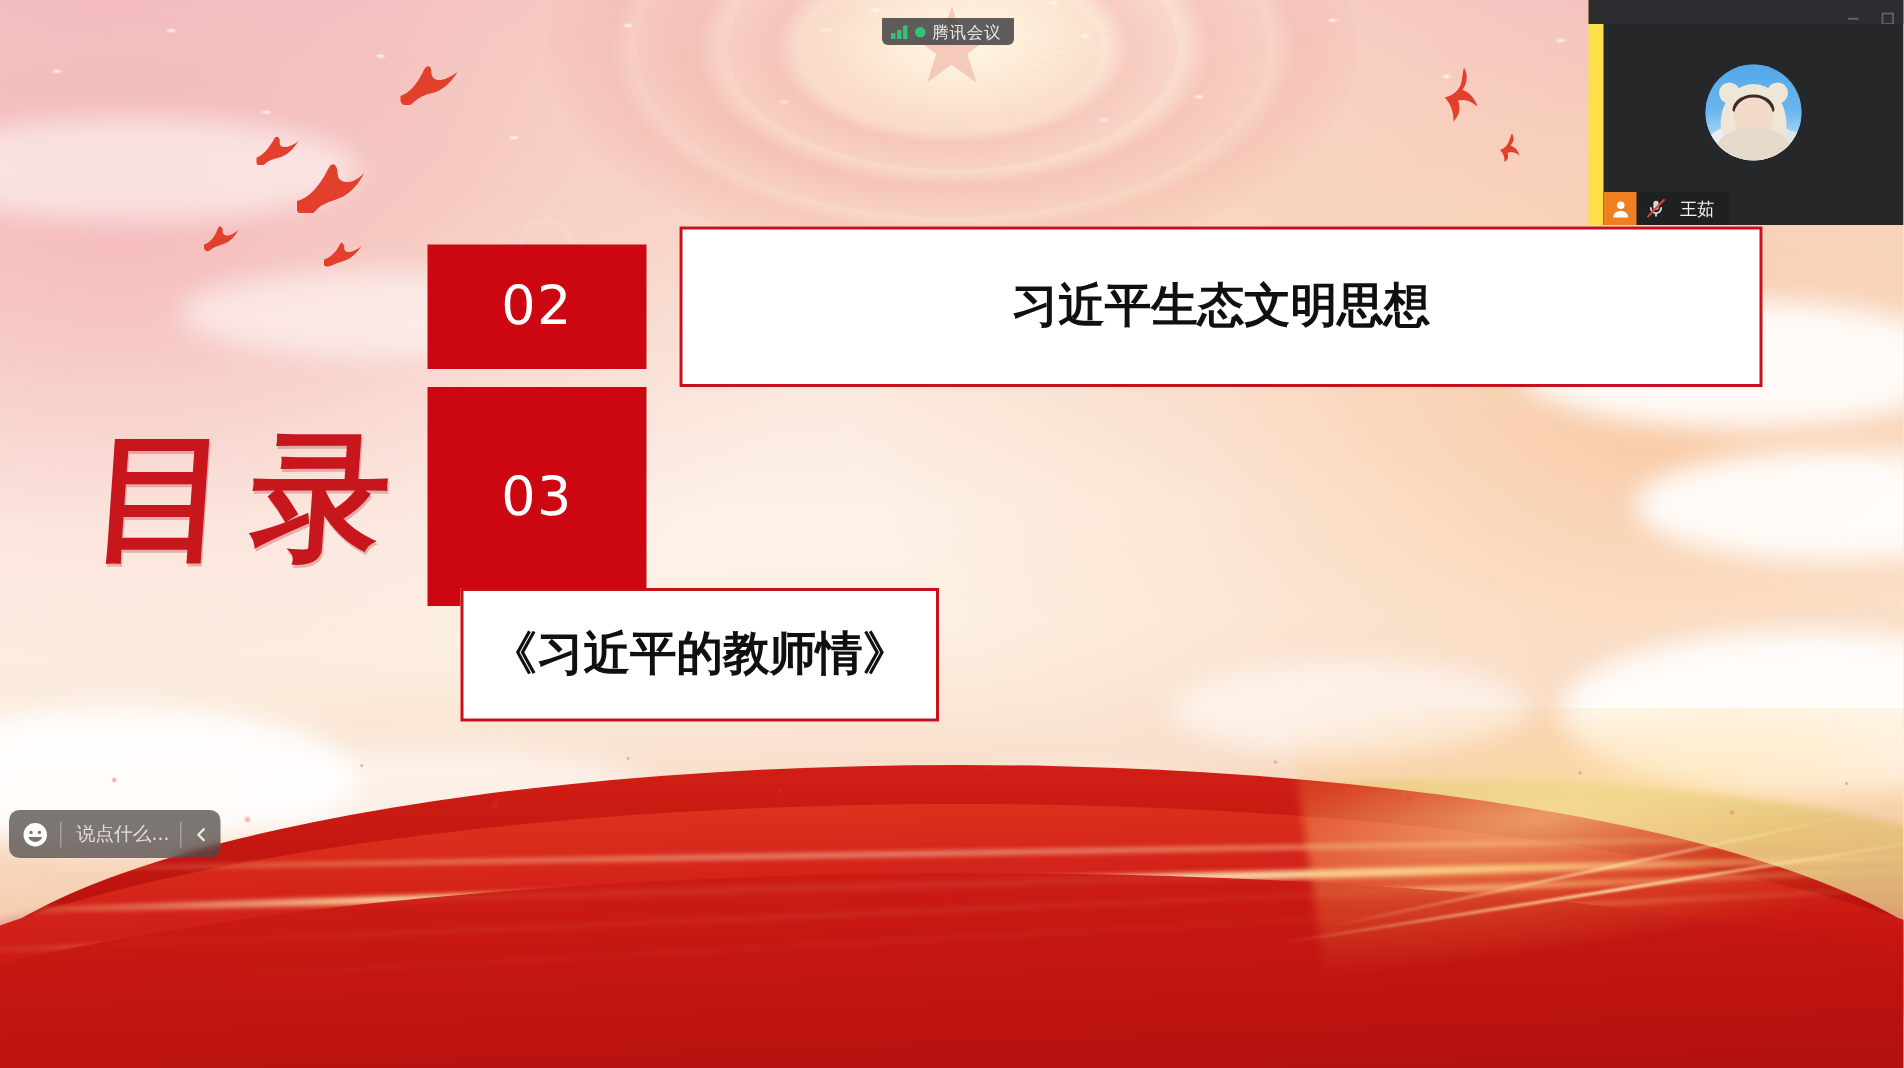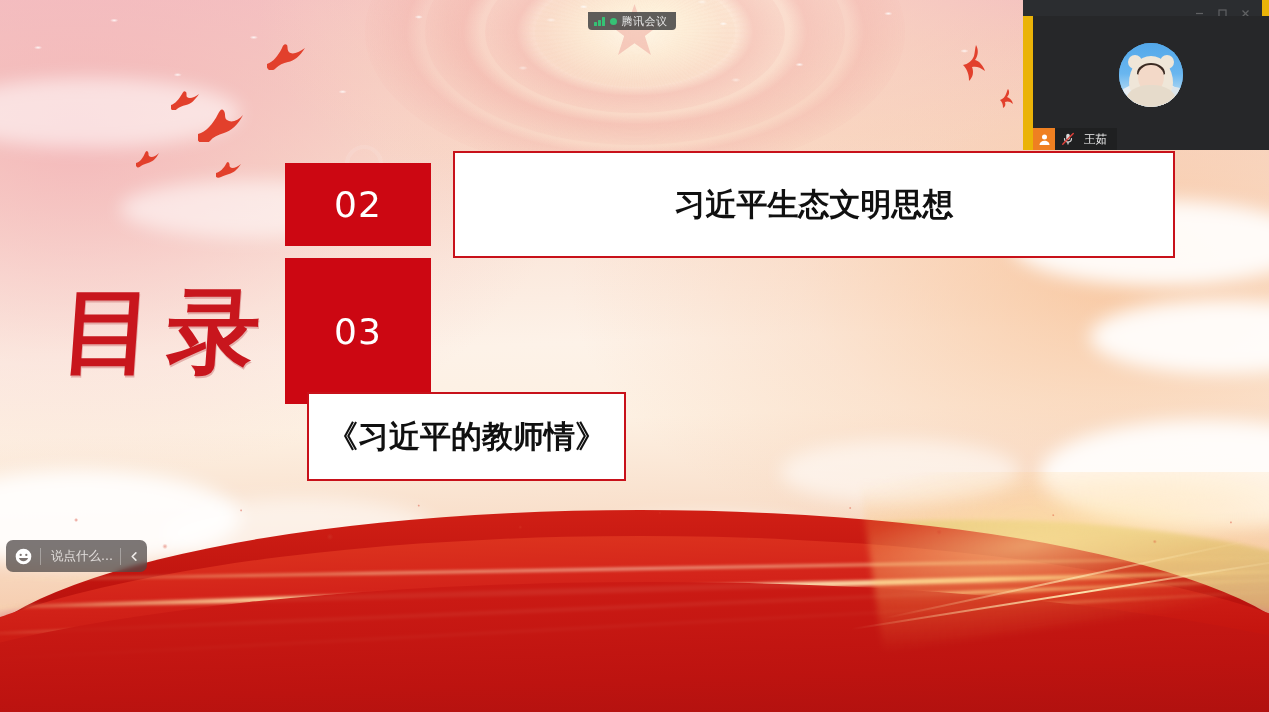--- a/index.html
+++ b/index.html
@@ -270,22 +270,22 @@
   }
   .sig { display:flex; align-items:flex-end; gap:1.5px; height:9px; }
   .sig i { display:block; width:2.5px; background:#36c275; border-radius:.5px; }
   .sig i:nth-child(1){height:4px;} .sig i:nth-child(2){height:6px;} .sig i:nth-child(3){height:9px;}
   .tm-dot { width:7px; height:7px; border-radius:50%; background:#36c275; }
   .tm-text { letter-spacing:.5px; }
 
   
   .video-panel {
     position:absolute; right:0; top:0;
-    width:246px; height:150px;
-    background:#eab308;
+    width:210px; height:150px;
+    background:#fde047;
     z-index:30;
   }
   .vp-titlebar {
     position:absolute; left:0; top:0; width:239px; height:16px;
     background:#2b2d30;
     display:flex; align-items:center; justify-content:flex-end; gap:14px;
     padding-right:12px;
   }
   .vp-ctl { width:9px; height:9px; opacity:.32; color:#cfcfcf; }
   .vp-stage {

